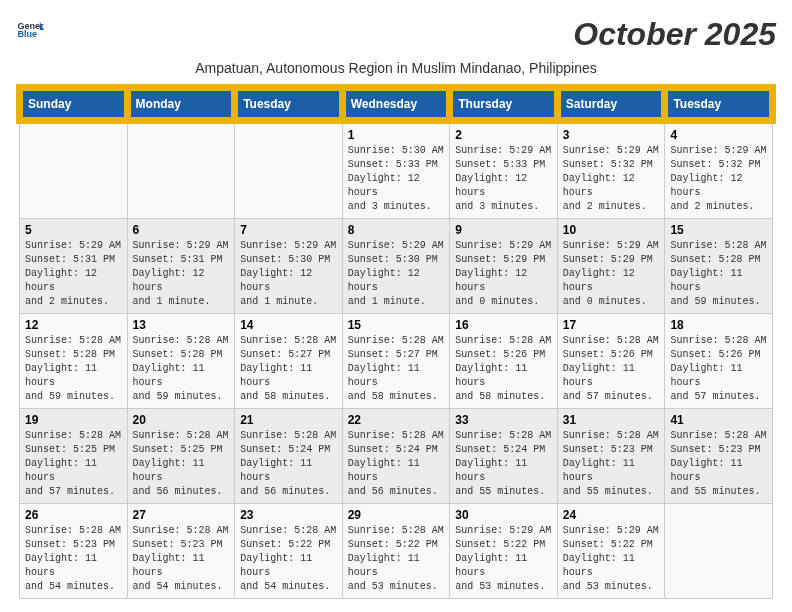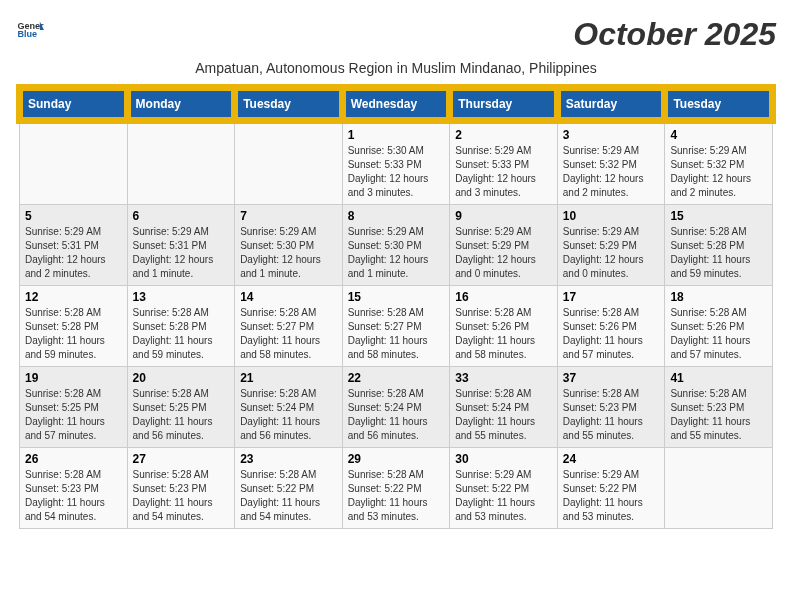--- a/index.html
+++ b/index.html
@@ -64,20 +64,21 @@
     .day-num {
       font-weight: bold;
       font-size: 12px;
       margin-bottom: 2px;
       display: block;
     }
     .day-info {
       font-size: 10px;
       color: #333;
       line-height: 1.4;
+      font-family: Liberation Mono, monospace;
     }
     tbody tr:nth-child(odd) td {
       background-color: #f9f9f9;
     }
     tbody tr:nth-child(even) td {
       background-color: #ececec;
     }
   </style>
 </head>
 <body>
@@ -204,21 +205,21 @@
         </td>
         <td>
           <span class="day-num">22</span>
           <div class="day-info">Sunrise: 5:28 AM<br>Sunset: 5:24 PM<br>Daylight: 11 hours<br>and 56 minutes.</div>
         </td>
         <td>
           <span class="day-num">33</span>
           <div class="day-info">Sunrise: 5:28 AM<br>Sunset: 5:24 PM<br>Daylight: 11 hours<br>and 55 minutes.</div>
         </td>
         <td>
-          <span class="day-num">37</span>
+          <span class="day-num">31</span>
           <div class="day-info">Sunrise: 5:28 AM<br>Sunset: 5:23 PM<br>Daylight: 11 hours<br>and 55 minutes.</div>
         </td>
         <td>
           <span class="day-num">41</span>
           <div class="day-info">Sunrise: 5:28 AM<br>Sunset: 5:23 PM<br>Daylight: 11 hours<br>and 55 minutes.</div>
         </td>
       </tr>
       <tr>
         <td>
           <span class="day-num">26</span>

